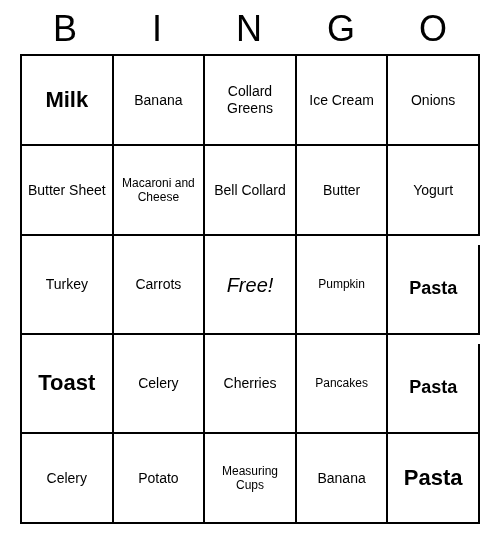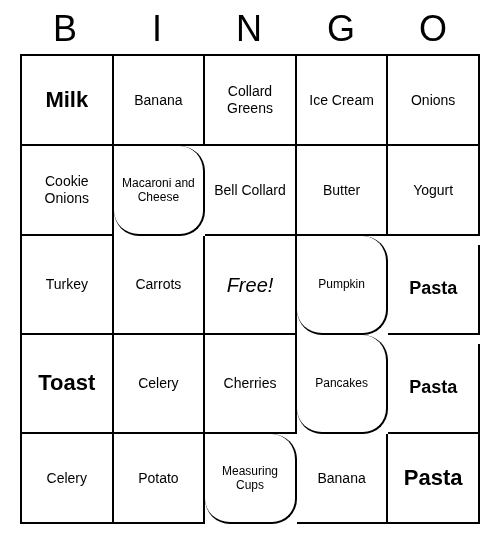--- a/index.html
+++ b/index.html
@@ -65,21 +65,20 @@
     }
 
     .bingo-cell.medium-text {
       font-size: 18px;
       font-weight: bold;
       margin-top: 9px;
     }
 
     .bingo-cell.small-text {
       font-size: 12px;
-      border-radius: 25px;
     }
 
     .free-cell {
       font-size: 20px;
       font-weight: normal;
       font-style: italic;
     }
   </style>
 </head>
 <body>
@@ -94,21 +93,21 @@
 
 <div class="bingo-grid">
 <div class="bingo-row">
       <div class="bingo-cell large-text">Milk</div>
       <div class="bingo-cell">Banana</div>
       <div class="bingo-cell">Collard Greens</div>
       <div class="bingo-cell">Ice Cream</div>
       <div class="bingo-cell">Onions</div>
     </div>
     <div class="bingo-row">
-      <div class="bingo-cell">Cookie Onions</div>
+      <div class="bingo-cell">Butter Sheet</div>
       <div class="bingo-cell small-text">Macaroni and Cheese</div>
       <div class="bingo-cell">Bell Collard</div>
       <div class="bingo-cell">Butter</div>
       <div class="bingo-cell">Yogurt</div>
     </div>
     <div class="bingo-row">
       <div class="bingo-cell">Turkey</div>
       <div class="bingo-cell">Carrots</div>
       <div class="bingo-cell free-cell">Free!</div>
       <div class="bingo-cell small-text">Pumpkin</div>

